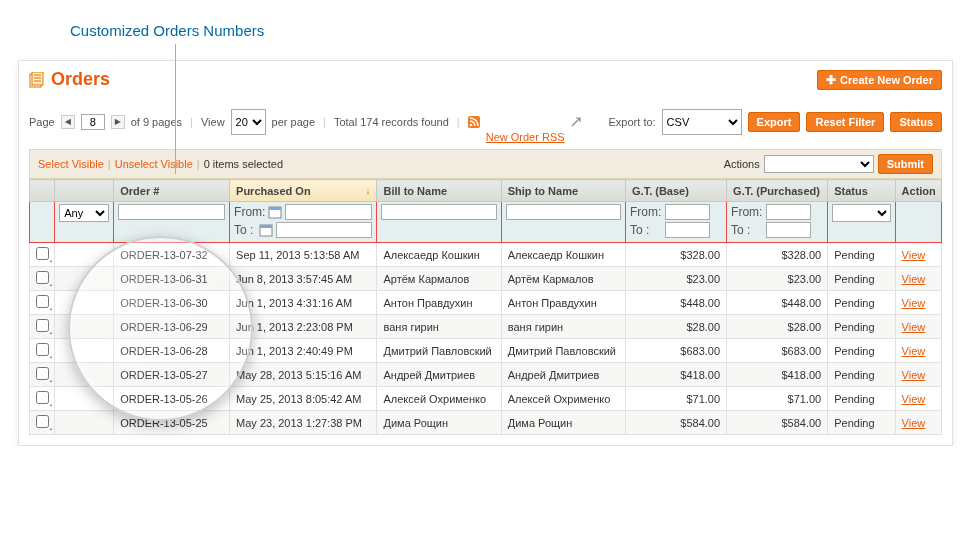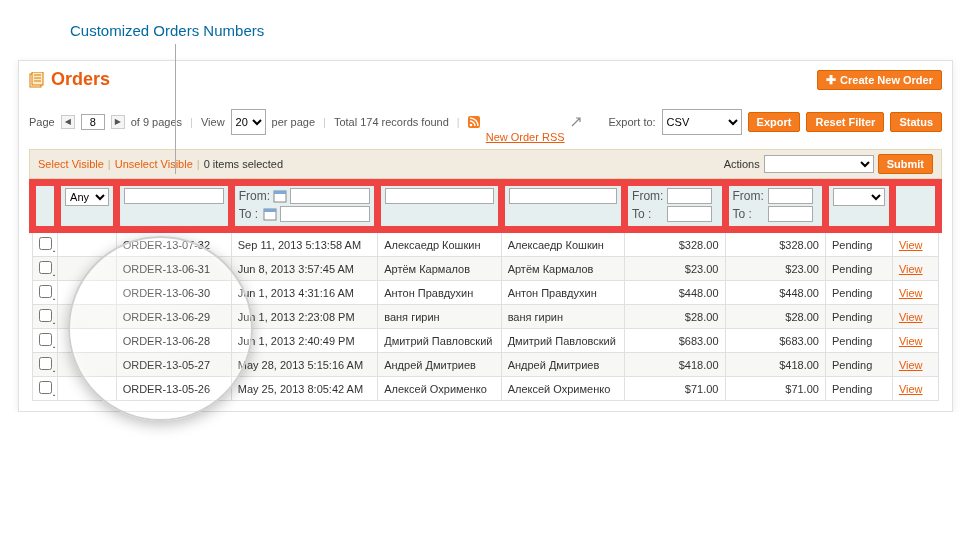--- a/index.html
+++ b/index.html
@@ -22,21 +22,21 @@
   .rss-icon { width: 12px; height: 12px; vertical-align: -2px; }
   .spacer { flex: 1; }
   .selectbar { background: #f1ecdf; border: 1px solid #e3d8b7; padding: 4px 8px; display: flex; align-items: center; gap: 4px; font-size: 11px; }
   .selectbar a { color: #eb5b0c; text-decoration: none; }
   .selectbar .sep2 { color: #c4b98f; }
   .actions-select { height: 18px; border: 1px solid #aaa; font-size: 11px; background: #fff; width: 110px; }
   table.grid { width: 100%; border-collapse: collapse; table-layout: fixed; }
   table.grid th { background: linear-gradient(#e8ebe6,#d8dcd4); border: 1px solid #c7cac2; padding: 3px 6px; text-align: left; font-weight: bold; color: #444; font-size: 11px; height: 22px; white-space: nowrap; overflow: hidden; }
   table.grid th.active { background: linear-gradient(#fff3dc,#f7e4b6); }
   .sort-arrow { color: #d97a00; float: right; font-size: 10px; }
-  tr.filter td { background: #e5efef; border: 7px solid #ef4444; padding: 2px 4px; vertical-align: top; height: 38px; }
+  tr.filter td { background: #e5efef; border: 1px solid #ef4444; padding: 2px 4px; vertical-align: top; height: 38px; }
   tr.filter input[type=text] { width: 100%; height: 16px; border: 1px solid #aaa; font-size: 11px; padding: 0 2px; }
   tr.filter select { width: 100%; height: 18px; border: 1px solid #aaa; font-size: 11px; background: #fff; }
   .filter-row { display: flex; align-items: center; gap: 3px; margin-bottom: 2px; }
   .filter-label { font-size: 12px; color: #555; width: 32px; }
   .cal-icon { width: 14px; height: 14px; flex-shrink: 0; }
   .range-input { width: 45px !important; }
   tbody.data td { border: 1px solid #e0e0e0; padding: 4px 6px; font-size: 11px; white-space: nowrap; overflow: hidden; text-overflow: ellipsis; }
   tbody.data tr:nth-child(even) td { background: #f7f7f5; }
   .right { text-align: right; }
   .view-link { color: #eb5b0c; text-decoration: underline; cursor: pointer; }
@@ -118,20 +118,32 @@
         <col style="width:110px">
         <col style="width:140px">
       <col style="width:118px">
         <col style="width:118px">
         <col style="width:96px">
         <col style="width:96px">
       <col style="width:64px">
         <col style="width:44px">
     </colgroup>
     <thead>
+      <tr>
+        <th></th>
+        <th></th>
+        <th>Order #</th>
+        <th class="active"><span>Purchased On</span><span class="sort-arrow">↓</span></th>
+        <th>Bill to Name</th>
+        <th>Ship to Name</th>
+        <th>G.T. (Base)</th>
+        <th>G.T. (Purchased)</th>
+        <th>Status</th>
+        <th>Action</th>
+      </tr>
       <tr class="filter">
         <td></td>
         <td><select><option>Any</option></select></td>
         <td><input type="text" style=""></td>
         <td>
           <div class="filter-row">
               <span class="filter-label">From:</span>
               <svg class="cal-icon" viewBox="0 0 14 14">
                 <rect class="cal-rect" x="1" y="2" width="12" height="11"></rect>
                 <rect x="1" y="2" width="12" height="3" fill="#7da9d8"></rect>
@@ -251,17 +263,29 @@
           <td></td>
           <td>ORDER-13-05-26</td>
           <td>May 25, 2013 8:05:42 AM</td>
           <td>Алексей Охрименко</td>
           <td>Алексей Охрименко</td>
           <td class="right">$71.00</td>
           <td class="right">$71.00</td>
           <td>Pending</td>
           <td><a class="view-link">View</a></td>
         </tr>
+        <tr>
+          <td><input type="checkbox" class="cb" style=""></td>
+          <td></td>
+          <td>ORDER-13-05-25</td>
+          <td>May 23, 2013 1:27:38 PM</td>
+          <td>Дима Рощин</td>
+          <td>Дима Рощин</td>
+          <td class="right">$584.00</td>
+          <td class="right">$584.00</td>
+          <td>Pending</td>
+          <td><a class="view-link">View</a></td>
+        </tr>
       </tbody>
   </table>
 </div>
 
 <div class="lens"></div>
 
 </body></html>

